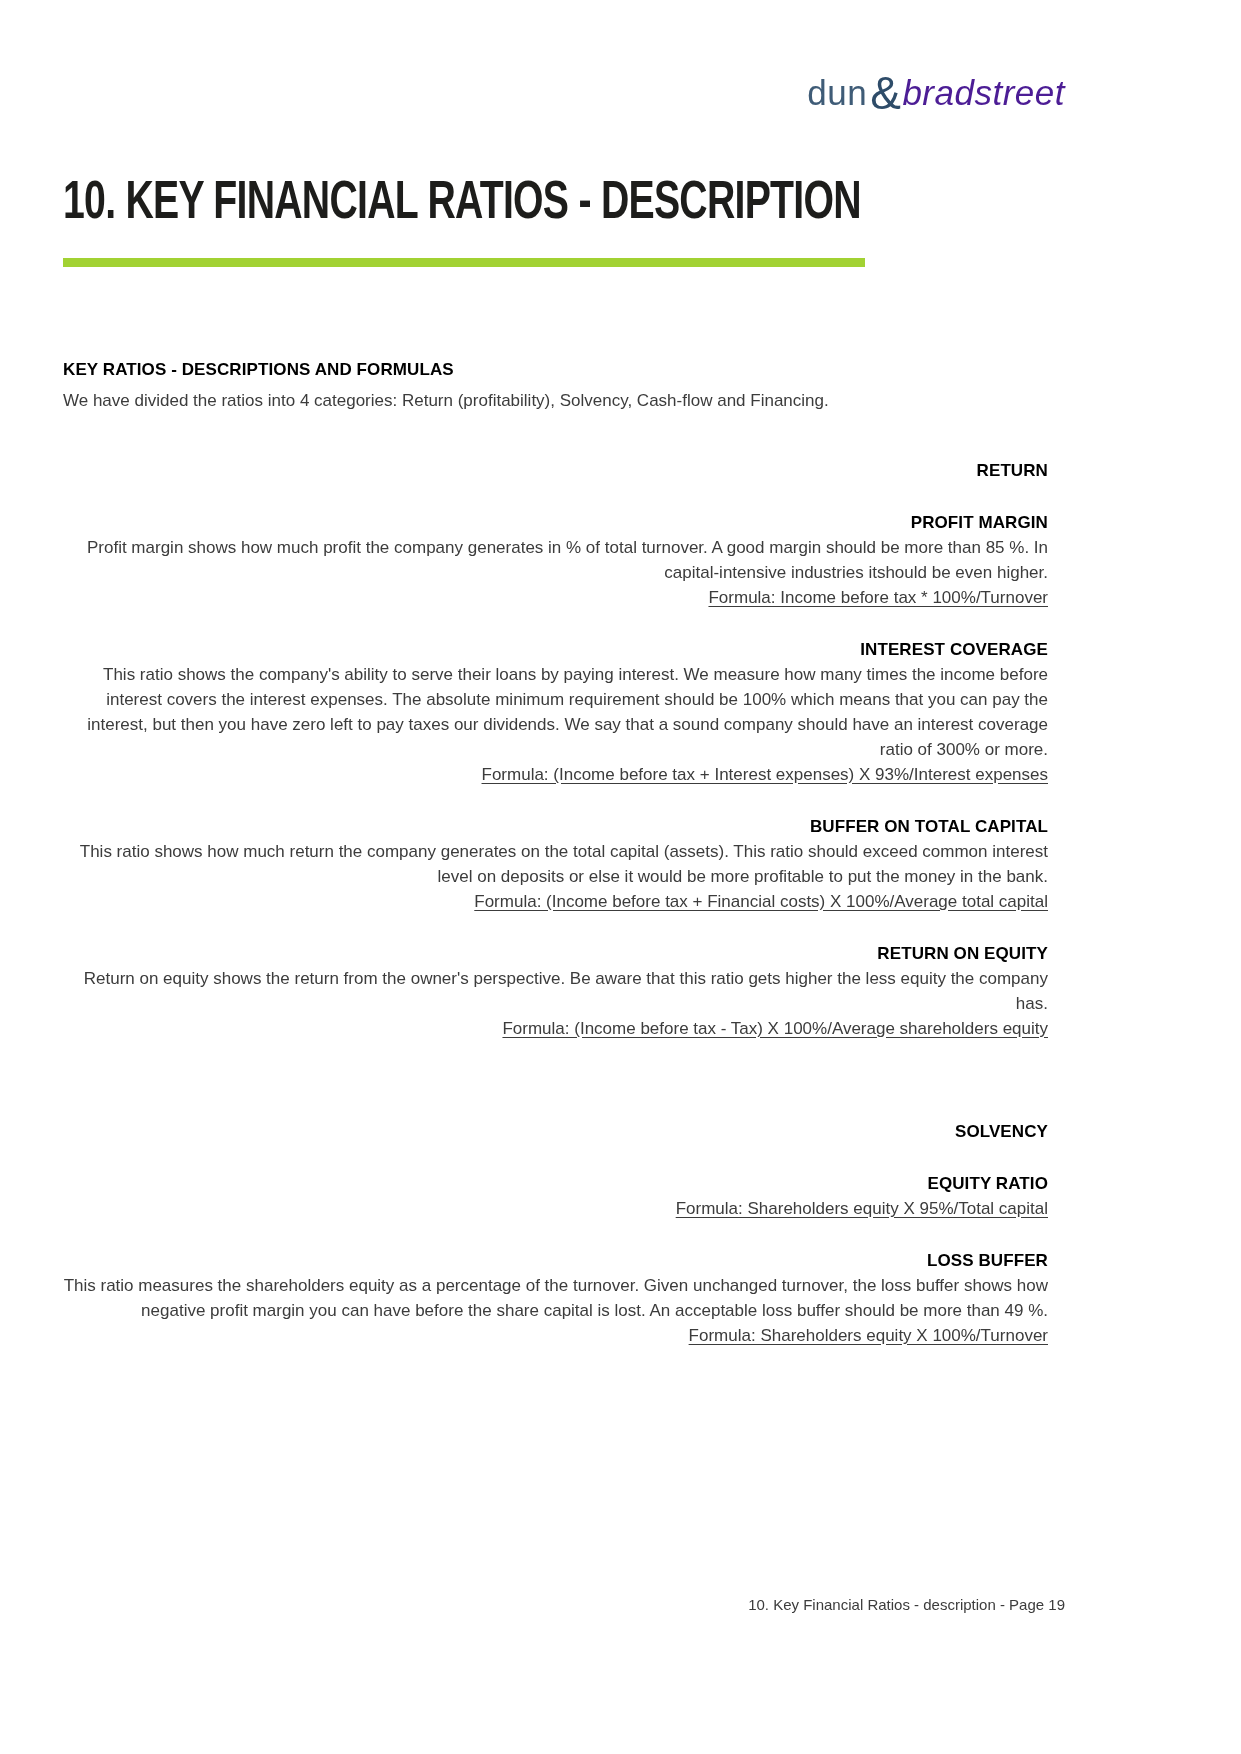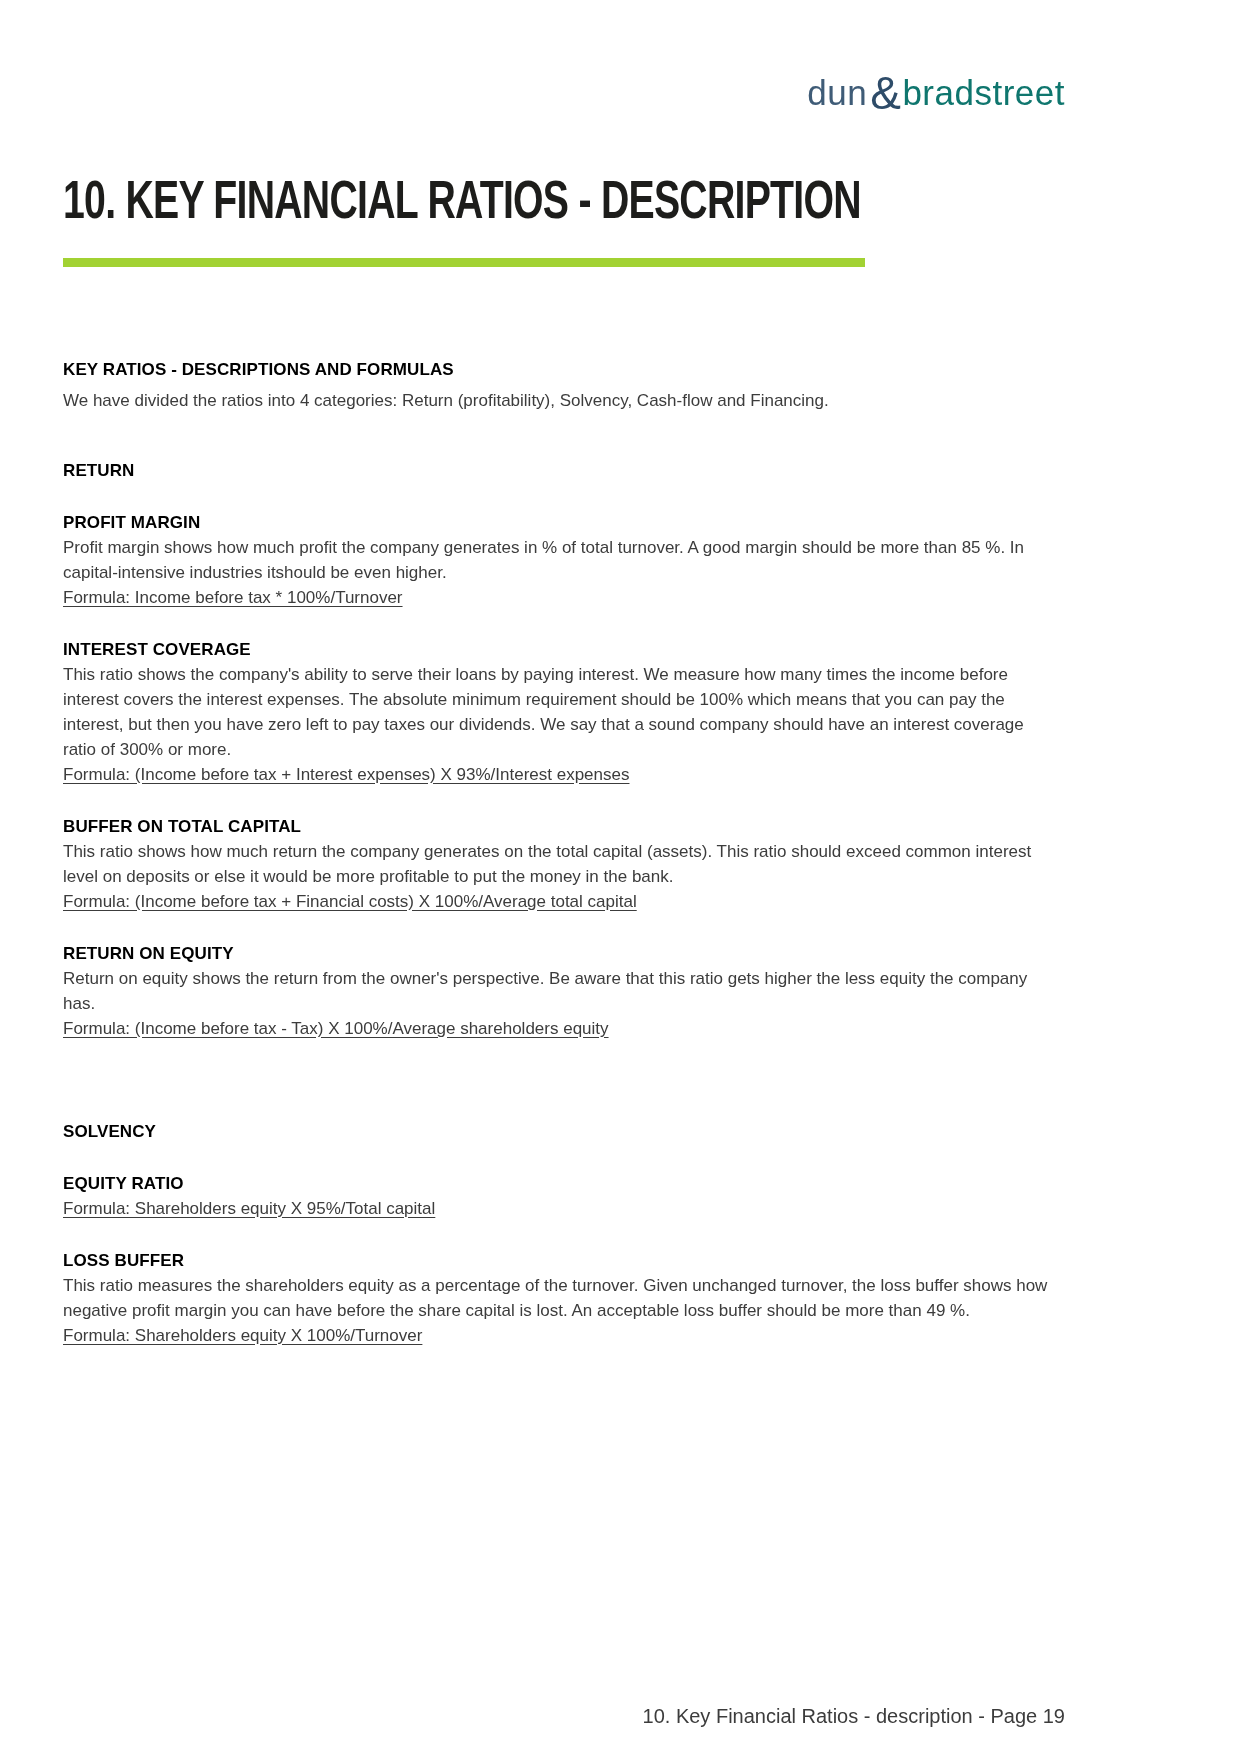--- a/index.html
+++ b/index.html
@@ -73,44 +73,44 @@
     margin: 0;
     font-size: 17px;
     line-height: 25px;
   }
   .content h2, .content h3 {
     font-weight: 700;
     color: #000000;
     letter-spacing: 0.1px;
   }
   .intro p { margin-top: 6px; }
-  .category { margin-top: 45px; }
+  .category { margin-top: 45px; text-align: right; }
   .category-second { margin-top: 78px; }
   .ratio { margin-top: 27px; }
   .formula {
     text-decoration: underline;
     text-underline-offset: 3px;
   }
 
   
   .footer {
     position: absolute;
-    top: 1704px;
+    top: 1592px;
     right: 176px;
-    font-size: 20px;
+    font-size: 15px;
     line-height: 25px;
     color: #3c3c3c;
     white-space: nowrap;
   }
 </style>
 </head>
 <body>
 
 <div class="logo">
-  <span class="dun" style="color: rgb(63, 92, 119);">dun</span><span class="amp" style="color: rgb(46, 76, 105);">&amp;</span><span class="bradstreet" style="color: #0f766e;">bradstreet</span>
+  <span class="dun" style="color: rgb(63, 92, 119);">dun</span><span class="amp" style="color: rgb(46, 76, 105);">&amp;</span><span class="bradstreet" style="color: #4c1d95; font-style: italic;">bradstreet</span>
 </div>
 
 <h1 class="page-title">10. KEY FINANCIAL RATIOS - DESCRIPTION</h1>
 <div class="title-rule" style="background: rgb(162, 210, 51);"></div>
 
 <div class="content">
 
   <section class="intro">
     <h2>KEY RATIOS - DESCRIPTIONS AND FORMULAS</h2>
     <p>We have divided the ratios into 4 categories: Return (profitability), Solvency, Cash-flow and Financing.</p>

